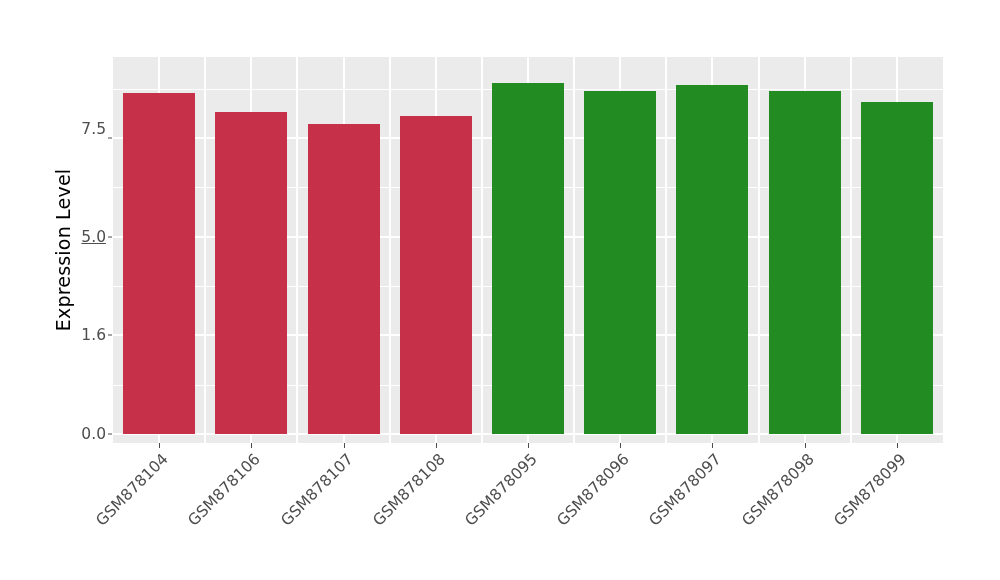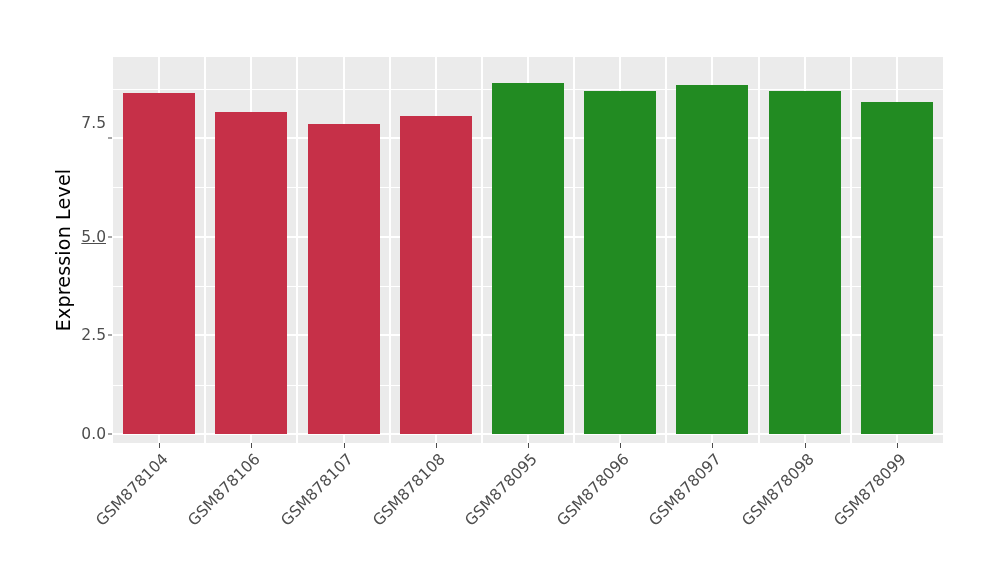--- a/index.html
+++ b/index.html
@@ -147,23 +147,23 @@
 </style>
 </head>
 <body>
 
 <div id="chart-root">
 
   <div class="y-axis-title">Expression Level</div>
 
   <div class="y-ticks-col" id="yticks">
       <div class="y-tick-label" style="top: 377px;">0.0</div>
-      <div class="y-tick-label" style="top: 278.309px;">2.5</div>
+      <div class="y-tick-label" style="top: 278.309px;">1.6</div>
       <div class="y-tick-label" style="top: 179.618px; text-decoration: underline;">5.0</div>
-      <div class="y-tick-label" style="top: 66px; text-align: right;">7.5</div>
+      <div class="y-tick-label" style="top: 72px; text-align: right;">7.5</div>
     </div>
 
   <div class="y-tick-marks-col" id="ytickmarks">
       <div class="y-tick-mark" style="top: 377px;"></div>
       <div class="y-tick-mark" style="top: 278.309px;"></div>
       <div class="y-tick-mark" style="top: 179.618px;"></div>
       <div class="y-tick-mark" style="top: 80.9267px;"></div>
     </div>
 
   <div class="panel" id="panel">

